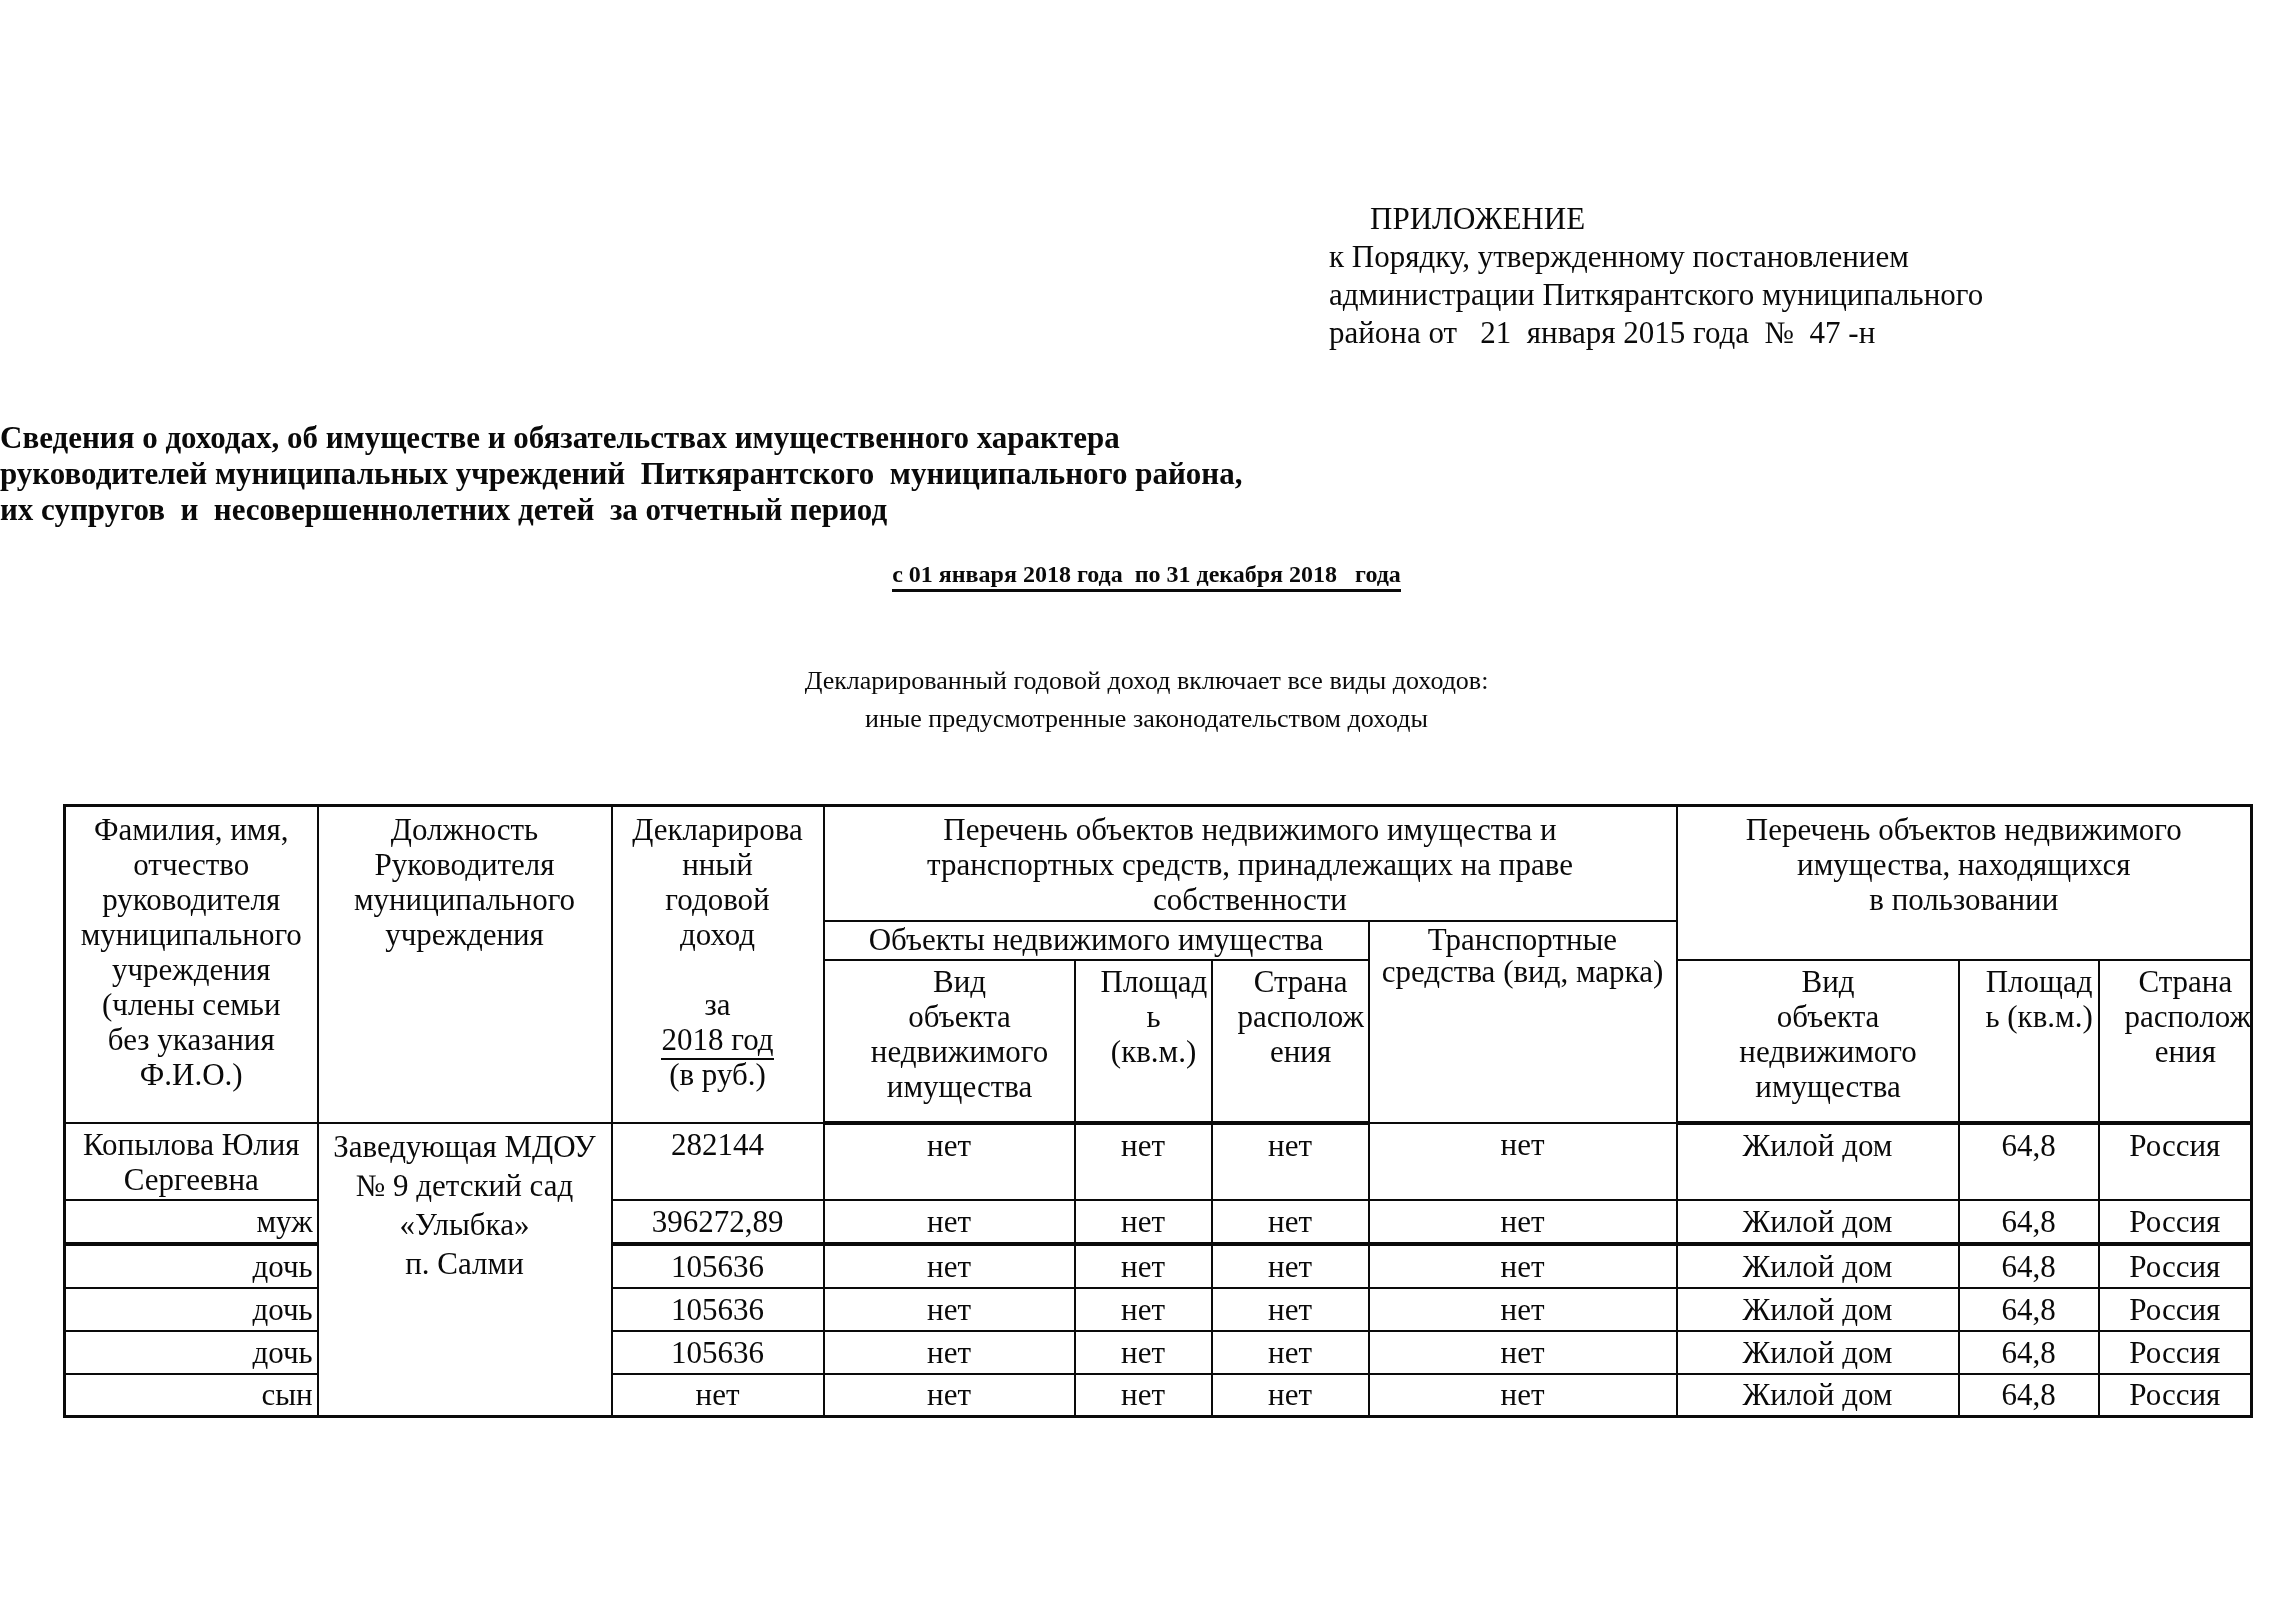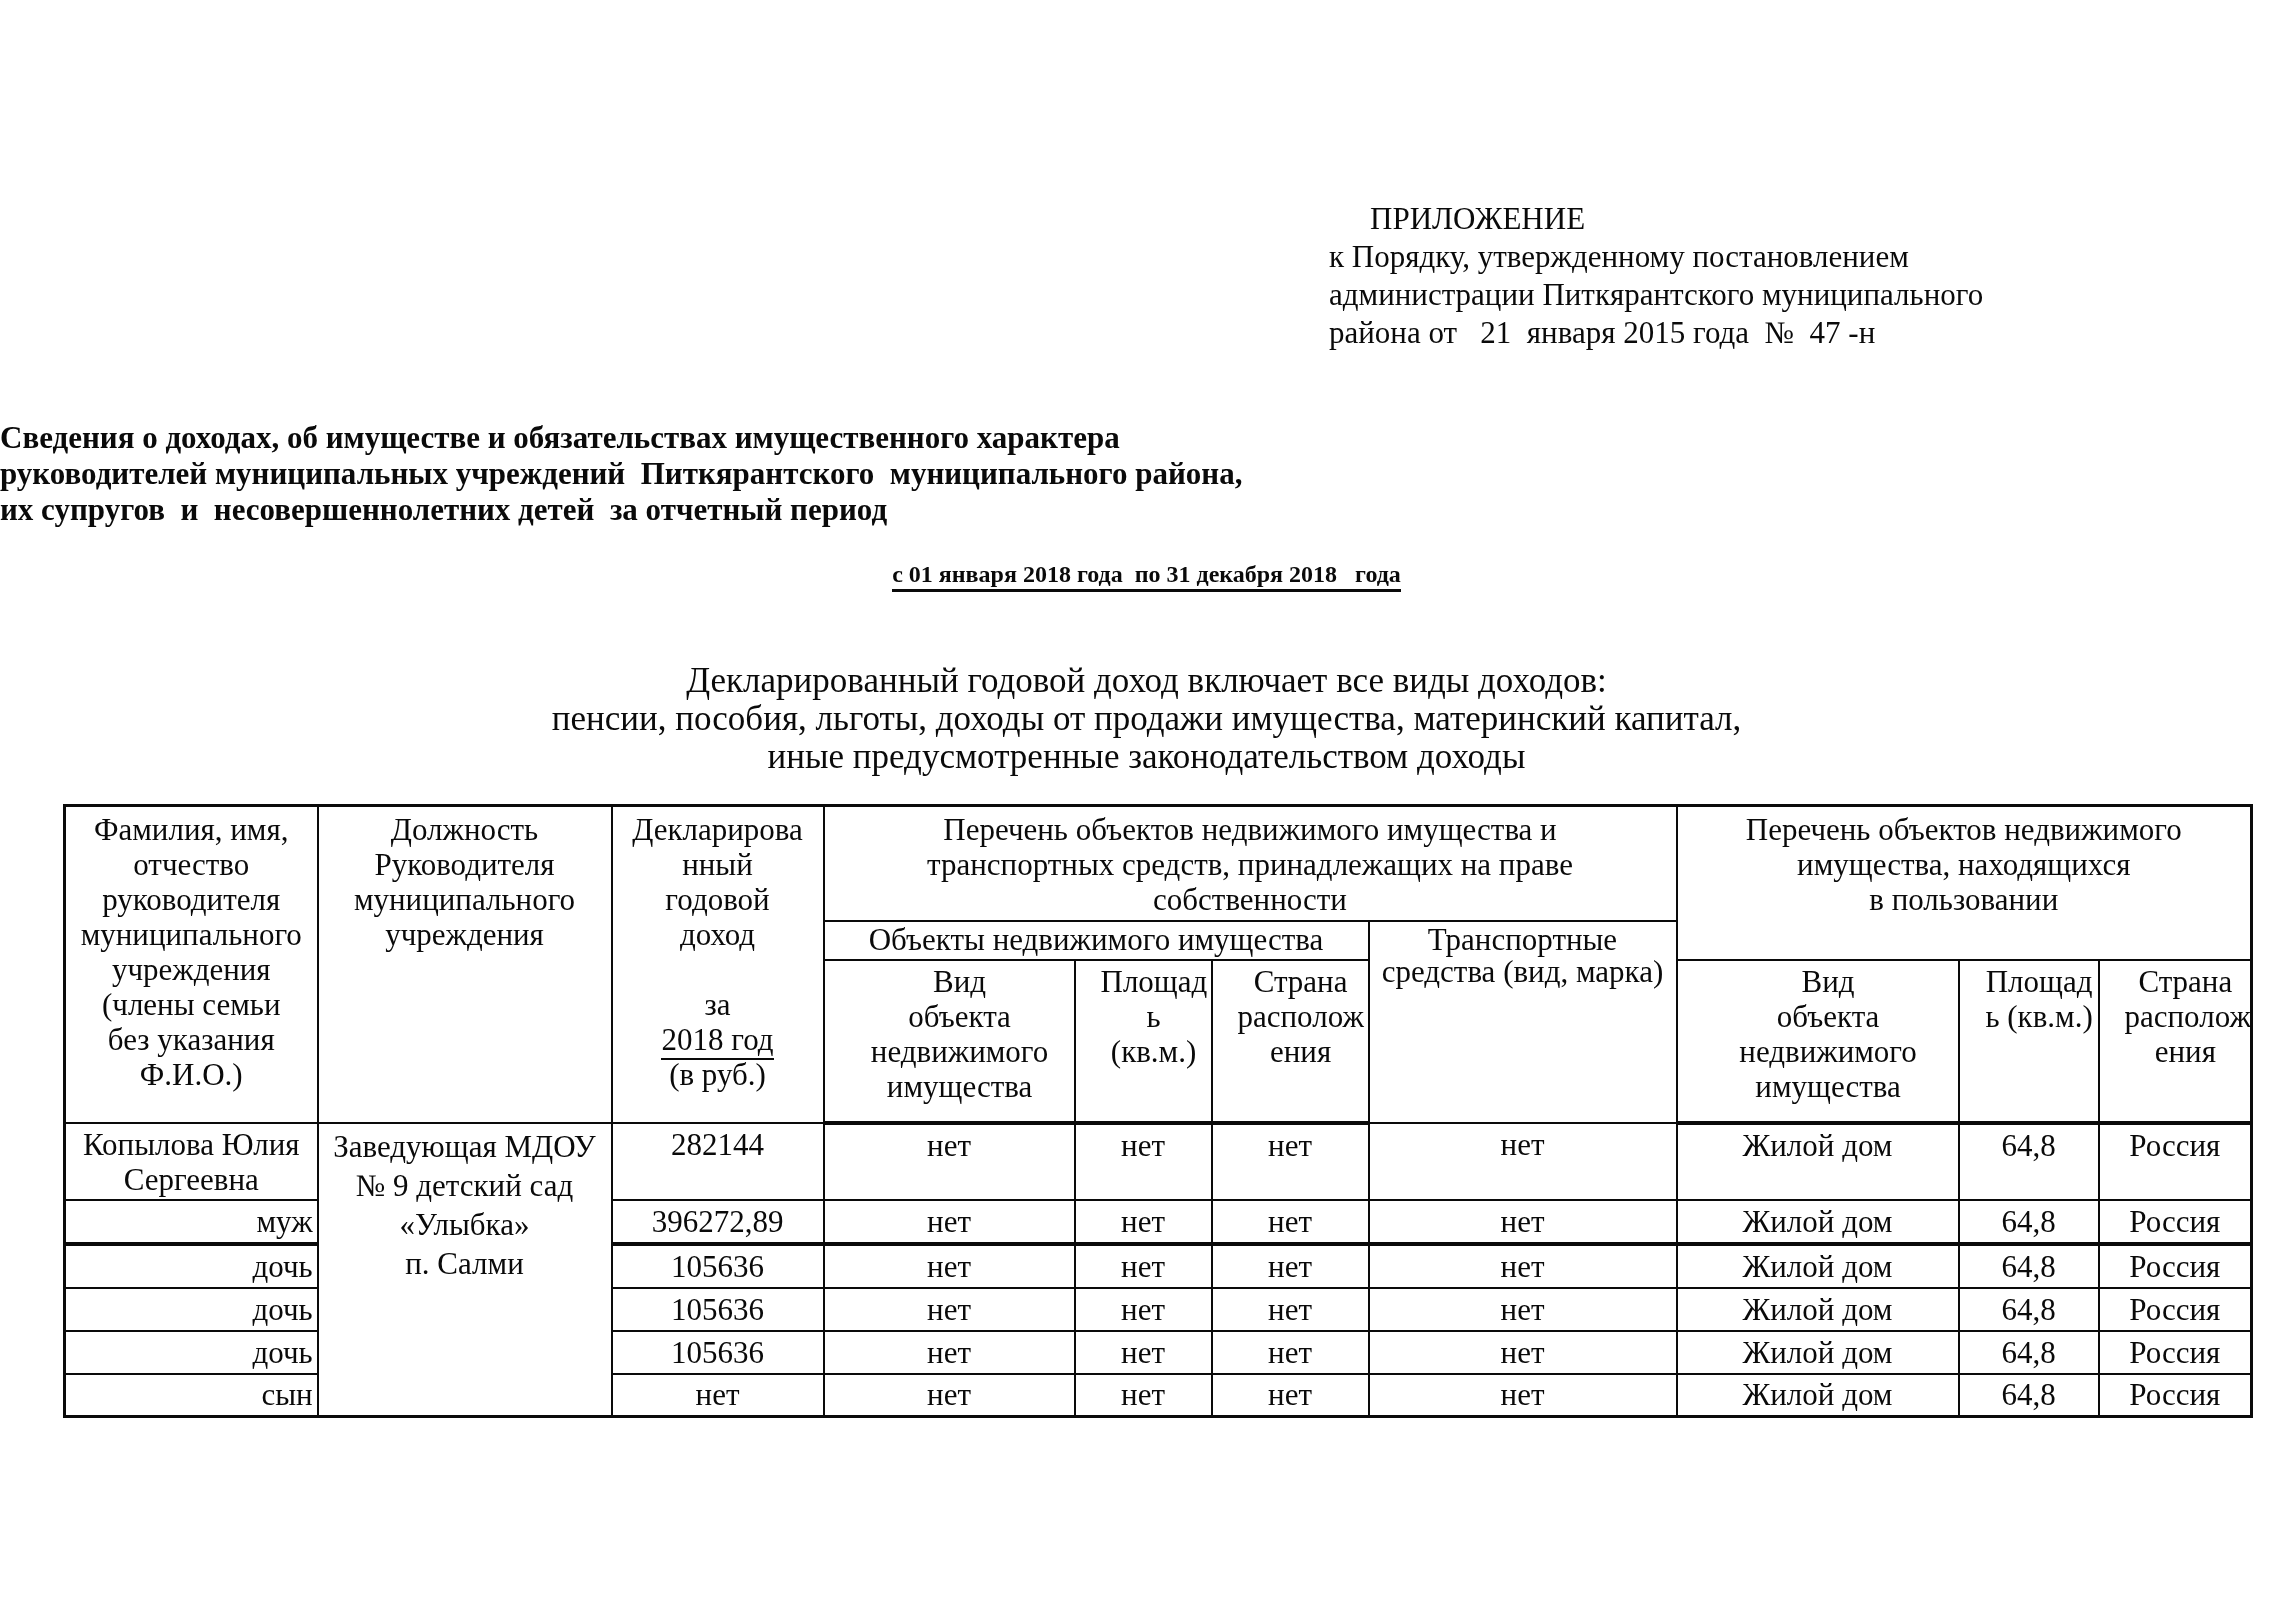--- a/index.html
+++ b/index.html
@@ -28,21 +28,21 @@
     font-size:31px; line-height:36px;
   }
   .period-block {
     position:absolute; left:0; top:561px; width:2293px;
     text-align:center; font-weight:bold; font-size:24px;
   }
   .underlined { border-bottom:3.9px solid #0a0a0a; padding-bottom:2px; }
 
   .note-block {
     position:absolute; left:0; top:662px; width:2293px;
-    text-align:center; font-size:35px; line-height:38px;
+    text-align:center; font-size:26px; line-height:38px;
   }
 
   
   table.doc-table {
     position:absolute; left:63px; top:804px;
     width:2187px;
     border-collapse:collapse; table-layout:fixed;
     border:3.9px solid #0a0a0a;
     font-size:31px;
   }
@@ -79,21 +79,20 @@
     <div class="pre">руководителей муниципальных учреждений  Питкярантского  муниципального района,</div>
     <div class="pre">их супругов  и  несовершеннолетних детей  за отчетный период</div>
   </div>
 
   <div class="period-block">
     <span class="pre underlined">с 01 января 2018 года  по 31 декабря 2018   года</span>
   </div>
 
   <div class="note-block">
     <div class="pre">Декларированный годовой доход включает все виды доходов:</div>
-    <div class="pre">пенсии, пособия, льготы, доходы от продажи имущества, материнский капитал,</div>
     <div class="pre">иные предусмотренные законодательством доходы</div>
   </div>
 
   <table class="doc-table">
     <colgroup>
       <col style="width:253px">
         <col style="width:294px">
         <col style="width:212px">
       <col style="width:251px">
         <col style="width:137px">

